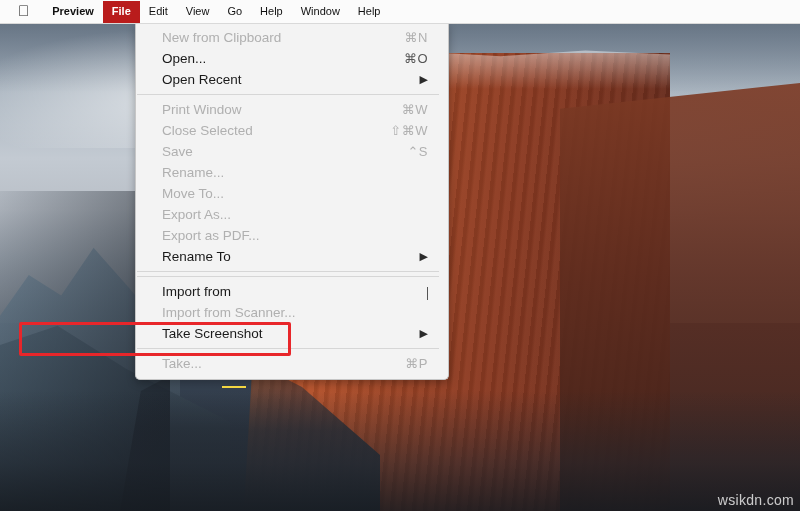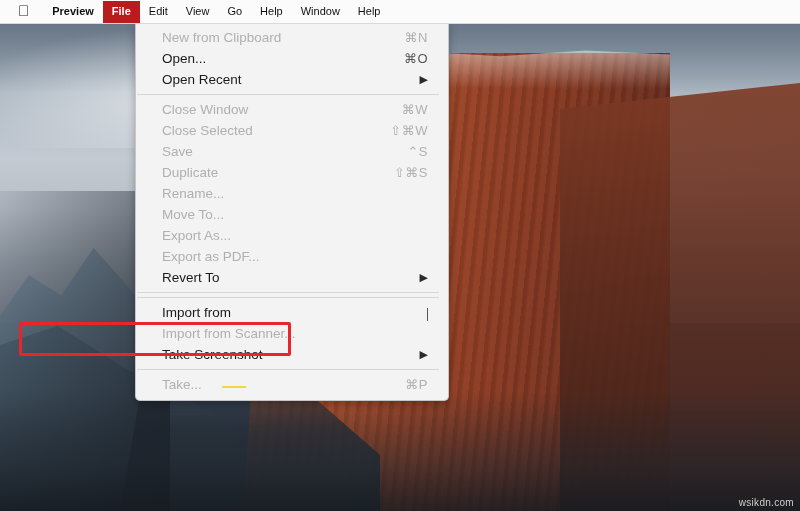--- a/index.html
+++ b/index.html
@@ -235,21 +235,21 @@
     height: 2px;
     background: #f2d642;
     z-index: 26;
   }
 
   
   .watermark {
     position: absolute;
     right: 6px;
     bottom: 3px;
-    font-size: 10px;
+    font-size: 14px;
     color: #e8e8e8;
     opacity: 0.85;
     z-index: 40;
     letter-spacing: 0.3px;
   }
 </style>
 </head>
 <body>
 
 <div class="screen">
@@ -295,38 +295,34 @@
     </div>
 
     <div class="mrow enabled">
       <span class="label">Open Recent</span>
       <span class="arrow">▶</span>
     </div>
 
     <div class="separator"></div>
 
     <div class="mrow disabled">
-      <span class="label">Close Window</span>
+      <span class="label">Print Window</span>
       <span class="shortcut">⌘W</span>
     </div>
 
     <div class="mrow disabled">
       <span class="label">Close Selected</span>
       <span class="shortcut">⇧⌘W</span>
     </div>
 
     <div class="mrow disabled">
       <span class="label">Save</span>
       <span class="shortcut">⌃S</span>
     </div>
 
-    <div class="mrow disabled">
-      <span class="label">Duplicate</span>
-      <span class="shortcut">⇧⌘S</span>
-    </div>
 
     <div class="mrow disabled">
       <span class="label">Rename...</span>
       <span class="shortcut"></span>
     </div>
 
     <div class="mrow disabled">
       <span class="label">Move To...</span>
       <span class="shortcut"></span>
     </div>
@@ -335,21 +331,21 @@
       <span class="label">Export As...</span>
       <span class="shortcut"></span>
     </div>
 
     <div class="mrow disabled">
       <span class="label">Export as PDF...</span>
       <span class="shortcut"></span>
     </div>
 
     <div class="mrow enabled">
-      <span class="label">Revert To</span>
+      <span class="label">Rename To</span>
       <span class="arrow">▶</span>
     </div>
 
     <div class="separator"></div>
 
 
     <div class="separator"></div>
 
     <div class="mrow enabled">
       <span class="label">Import from</span>

